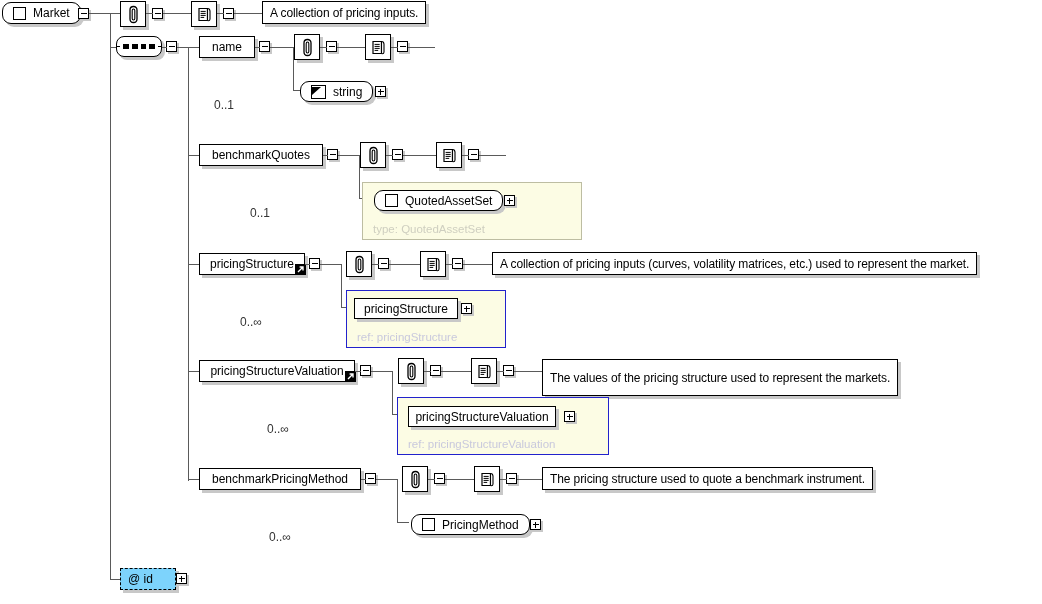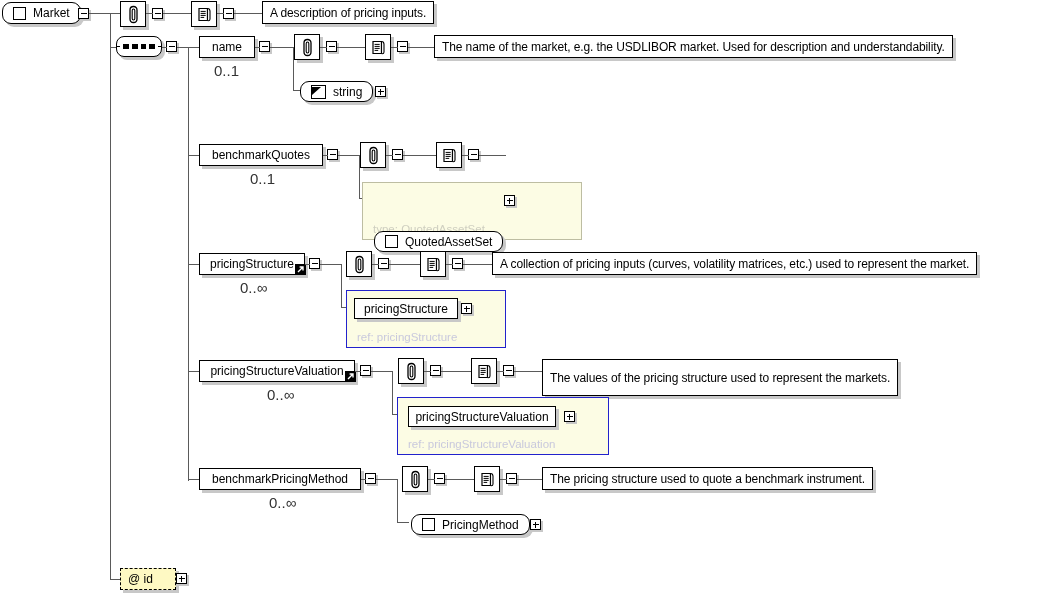--- a/index.html
+++ b/index.html
@@ -108,21 +108,21 @@
     content:"";
     display:block;
     width: 3px; height: 1.5px;
     background: #000;
   }
 
   
   .attr {
     position: absolute;
     box-sizing: border-box;
-    background: #fef9c3;
+    background: #7dd3fc;
     border: 1px dashed #000000;
     box-shadow: 3px 3px 0 0 #c8c8c8;
     display: flex;
     align-items: center;
     gap: 6px;
     padding: 0 7px;
     font-size: 12px;
     white-space: nowrap;
   }
 
@@ -193,23 +193,24 @@
     bottom: 4px;
     font-size: 11.5px;
     color: #cfcfc0;
     white-space: nowrap;
   }
   .panel.refpanel .cap { color: #c9c9dd; }
 
   
   .card {
     position: absolute;
-    font-size: 15px;
+    font-size: 12px;
     color: #333;
     white-space: nowrap;
+    margin-top: 36px;
   }
 
   
   .jump {
     position: absolute;
     width: 11px; height: 11px;
     background: #000;
     box-sizing: border-box;
     display: flex;
     align-items: center;
@@ -246,21 +247,21 @@
       <path d="M2 2.5 L10.5 2.5 L10.5 14.5 L2 14.5 Z" fill="#fff" stroke="#000" stroke-width="1.2"></path>
       <path d="M10.5 2.5 C12.6 2.5 13 4 13 5.3 L13 13 C13 14.2 12.2 14.8 11.3 14.8 C10.6 14.8 10.5 14 10.5 13.4 Z" fill="#fff" stroke="#000" stroke-width="1.1"></path>
       <path d="M3.6 5.4 L8.7 5.4 M3.6 7.4 L8.7 7.4 M3.6 9.4 L8.7 9.4 M3.6 11.4 L7.2 11.4" stroke="#000" stroke-width="1"></path>
     </svg>
   </div>
   <div class="tog" style="left:223px; top:8px;"></div>
   <div class="ln h" style="left:217px; top:13px; width:7px;"></div>
   <div class="ln h" style="left:234px; top:13px; width:28px;"></div>
 
   <div class="docbox" style="left:262px; top:1px; height:23px;">
-    <span>A description of pricing inputs.</span>
+    <span>A collection of pricing inputs.</span>
   </div>
 
   <div class="ln h" style="left:110px; top:47px; width:14px;"></div>
   <div class="seq" style="left:116px; top:36px; width:46px; height:21px;">
     <i></i>
     <i></i>
     <i></i>
     <i></i>
   </div>
   <div class="tog" style="left:166px; top:41px;"></div>
@@ -295,23 +296,20 @@
     <svg width="15" height="17" viewBox="0 0 15 17" aria-hidden="true">
       <path d="M2 2.5 L10.5 2.5 L10.5 14.5 L2 14.5 Z" fill="#fff" stroke="#000" stroke-width="1.2"></path>
       <path d="M10.5 2.5 C12.6 2.5 13 4 13 5.3 L13 13 C13 14.2 12.2 14.8 11.3 14.8 C10.6 14.8 10.5 14 10.5 13.4 Z" fill="#fff" stroke="#000" stroke-width="1.1"></path>
       <path d="M3.6 5.4 L8.7 5.4 M3.6 7.4 L8.7 7.4 M3.6 9.4 L8.7 9.4 M3.6 11.4 L7.2 11.4" stroke="#000" stroke-width="1"></path>
     </svg>
   </div>
   <div class="tog" style="left:397px; top:41px;"></div>
   <div class="ln h" style="left:391px; top:47px; width:7px;"></div>
   <div class="ln h" style="left:408px; top:47px; width:27px;"></div>
 
-  <div class="docbox" style="left:434px; top:35px; height:23px;">
-    <span>The name of the market, e.g. the USDLIBOR market. Used for description and understandability.</span>
-  </div>
 
   <div class="octa" style="left:300px; top:81px; height:21px;">
     <span class="pen"></span>
     <span>string</span>
   </div>
   <div class="tog plus" style="left:375px; top:86px;"></div>
 
   <div class="ln h" style="left:188px; top:155px; width:12px;"></div>
   <div class="node elem" style="left:199px; top:144px; width:124px; height:22px;">
     <span>benchmarkQuotes</span>
@@ -341,21 +339,21 @@
     </svg>
   </div>
   <div class="tog" style="left:468px; top:149px;"></div>
   <div class="ln h" style="left:462px; top:155px; width:7px;"></div>
   <div class="ln h" style="left:479px; top:155px; width:27px;"></div>
 
 
   <div class="panel" style="left:362px; top:182px; width:220px; height:58px;">
     <span class="cap">type: QuotedAssetSet</span>
   </div>
-  <div class="octa" style="left:374px; top:190px; height:21px;margin-top:41px;">
+  <div class="octa" style="left:374px; top:190px; height:21px;">
     <span class="sq"></span>
     <span>QuotedAssetSet</span>
   </div>
   <div class="tog plus" style="left:504px; top:195px;"></div>
 
   <div class="ln h" style="left:188px; top:264px; width:12px;"></div>
   <div class="node elem" style="left:199px; top:253px; width:106px; height:22px;">
     <span>pricingStructure</span>
   </div>
   <div class="jump" style="left:295px; top:264px;">

